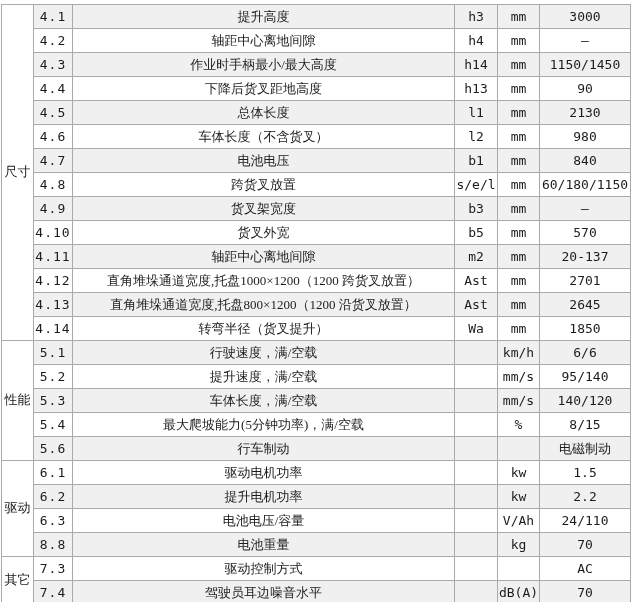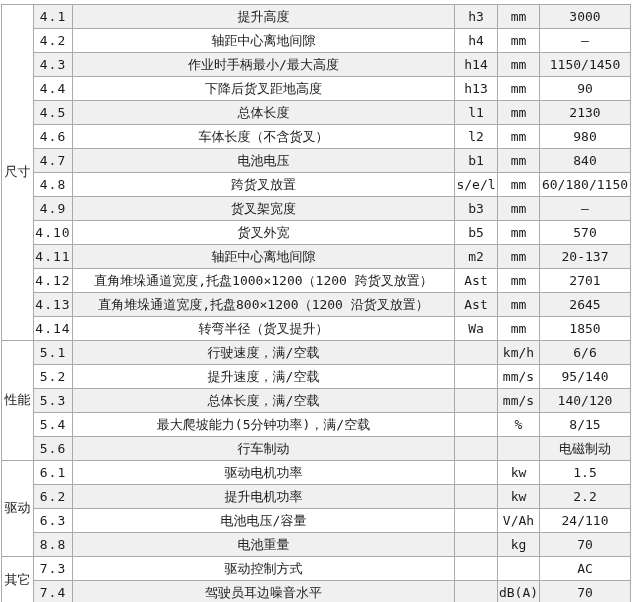--- a/index.html
+++ b/index.html
@@ -38,20 +38,21 @@
     padding: 0;
     background: #ffffff;
   }
   tr.stripe td { background: var(--stripe); }
   td.c-no   { font-size: 13px; letter-spacing: 1px; }
   td.c-desc {
     text-align: left;
     padding: 0 3px 0 6px;
     font-size: 14px;
     letter-spacing: 0;
+    font-family: Liberation Serif, serif;
   }
   td.cat {
     background: #ffffff !important;
     font-size: 14px;
     text-align: center;
     padding: 0 1px;
     font-family: Liberation Mono, monospace;
   }
   td.c-symbol { font-size: 13px; }
   td.c-unit   { font-size: 13px; }
@@ -180,21 +181,21 @@
         </tr>
         <tr>
           <td class="c-no">5.2</td>
           <td class="c-desc">提升速度，满/空载</td>
           <td class="c-symbol"></td>
           <td class="c-unit">mm/s</td>
           <td class="c-value">95/140</td>
         </tr>
         <tr class="stripe">
           <td class="c-no">5.3</td>
-          <td class="c-desc">总体长度，满/空载</td>
+          <td class="c-desc">车体长度，满/空载</td>
           <td class="c-symbol"></td>
           <td class="c-unit">mm/s</td>
           <td class="c-value">140/120</td>
         </tr>
         <tr>
           <td class="c-no">5.4</td>
           <td class="c-desc">最大爬坡能力(5分钟功率)，满/空载</td>
           <td class="c-symbol"></td>
           <td class="c-unit">%</td>
           <td class="c-value">8/15</td>

